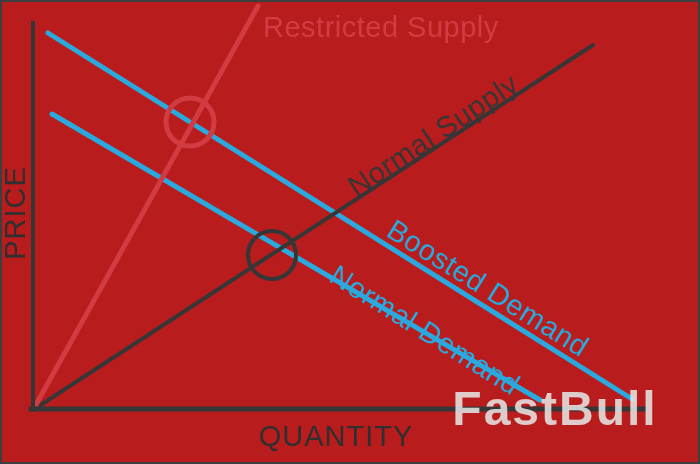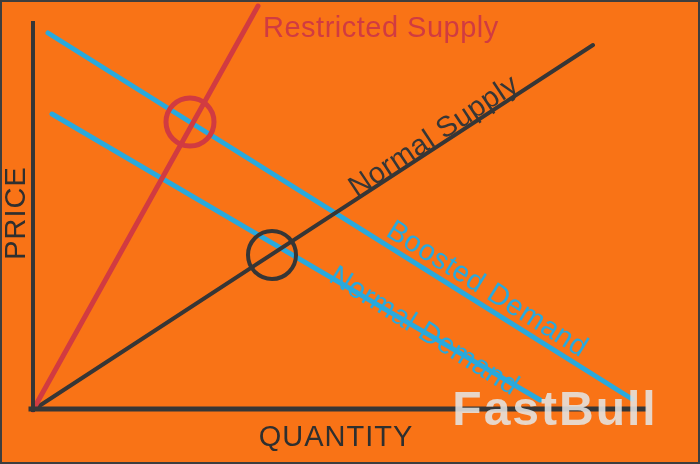--- a/index.html
+++ b/index.html
@@ -6,21 +6,21 @@
     margin: 0;
     padding: 0;
     background: #ffffff;
     font-family: "Liberation Sans", sans-serif;
   }
   .frame {
     position: relative;
     width: 696px;
     height: 460px;
     border: 2px solid #3e3e3e;
-    background: #f97316;
+    background: #b91c1c;
     overflow: hidden;
   }
   svg { display: block; }
   .series-line { fill: none; stroke-linecap: round; }
   .axis-line { fill: none; stroke-linecap: square; }
   .eq-circle { fill: none; }
   .lbl {
     font-family: "Liberation Sans", sans-serif;
     font-size: 29px;
     letter-spacing: 0.5px;

